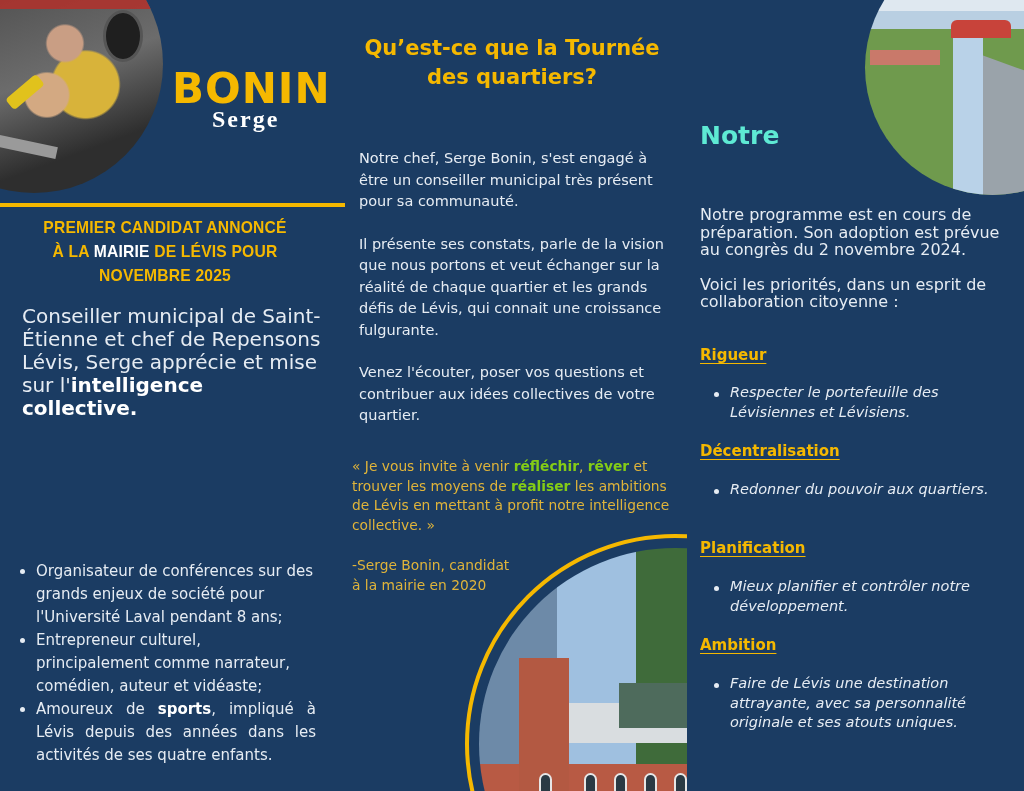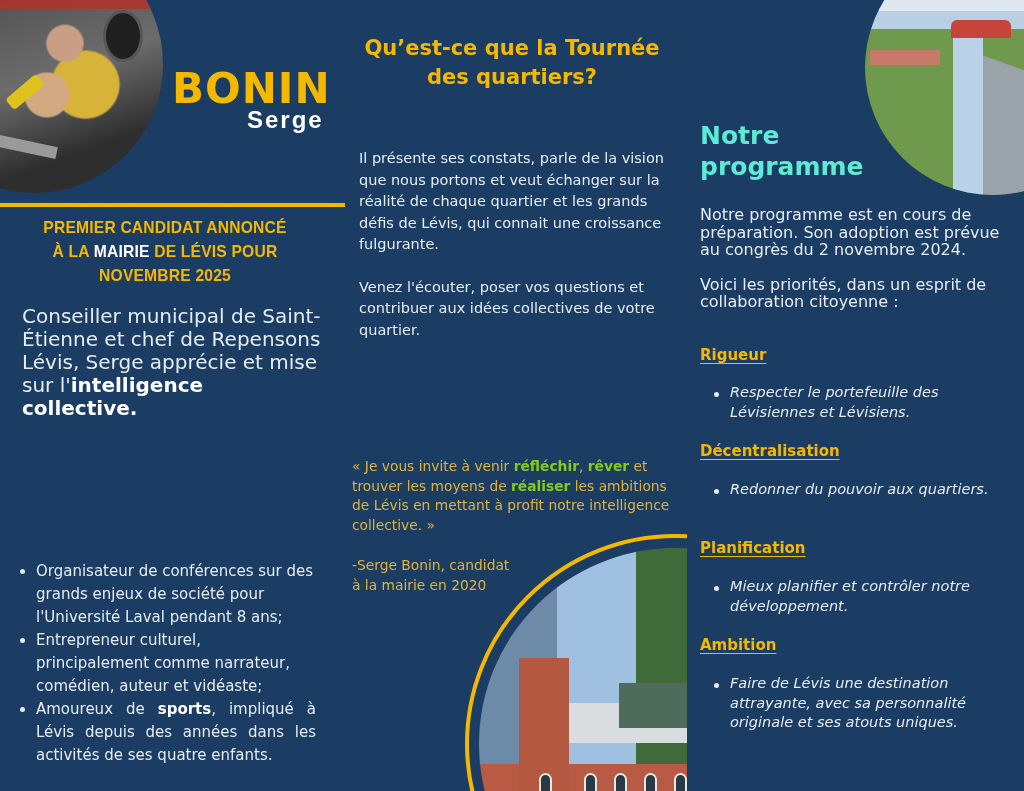--- a/index.html
+++ b/index.html
@@ -31,22 +31,22 @@
     .portrait .bar { position:absolute; left:0; top:180px; width:60%; height:12px; background:#9a9a9a; transform:rotate(12deg); transform-origin:left; }
     .portrait .headset { position:absolute; left:198px; top:75px; width:40px; height:52px; border-radius:50%; background:#1f1f1f; border:3px solid #555; }
     .portrait .mic { position:absolute; left:100px; top:150px; width:40px; height:14px; background:#e1c21c; transform:rotate(-40deg); border-radius:4px; }
     .brand-last {
       position: absolute; left: 172px; top: 64px;
       font-family: "DejaVu Sans", sans-serif; font-weight: bold;
       font-size: 42px; letter-spacing: 1px; color: #f5b800;
     }
     .brand-first {
       position: absolute; left: 212px; top: 106px;
-      font-family: Liberation Sans, sans-serif; font-weight: bold;
-      font-size: 24px; letter-spacing: 2px; color: #ffffff; margin-left: 35px;
+      font-family: Liberation Serif, serif; font-weight: bold;
+      font-size: 24px; letter-spacing: 2px; color: #ffffff;
     }
     .divider {
       position: absolute; left: 0; top: 203px; width: 346px; height: 4px; background: #f5b800;
     }
     .announce {
       position: absolute; left: 0; top: 216px; width: 330px; text-align: center;
       font-family: "Liberation Sans", sans-serif; font-weight: bold;
       font-size: 17px; line-height: 24px; color: #f5b800; letter-spacing: 0.2px;
       transform: scaleX(0.92); transform-origin: center;
     }
@@ -159,20 +159,21 @@
     <li>Organisateur de conférences sur des grands enjeux de société pour l'Université Laval pendant 8 ans;</li>
     <li>Entrepreneur culturel, principalement comme narrateur, comédien, auteur et vidéaste;</li>
     <li class="justify"><span>Amoureux de </span><b>sports</b><span>, impliqué à Lévis depuis des années dans les activités de ses quatre enfants.</span></li>
   </ul>
 </section>
 
 <section id="middle" class="panel">
   <h2 class="mid-title">Qu’est-ce que la Tournée des quartiers?</h2>
 
   <div class="mid-body">
+    <p>Notre chef, Serge Bonin, s'est engagé à être un conseiller municipal très présent pour sa communauté.</p>
     <p>Il présente ses constats, parle de la vision que nous portons et veut échanger sur la réalité de chaque quartier et les grands défis de Lévis, qui connait une croissance fulgurante.</p>
     <p>Venez l'écouter, poser vos questions et contribuer aux idées collectives de votre quartier.</p>
   </div>
 
   <p class="quote"><span>« Je  vous invite à  venir </span><b>réfléchir</b><span>, </span><b>rêver</b><span> et trouver les moyens de </span><b>réaliser</b><span> les ambitions de Lévis en mettant à profit notre intelligence collective. »</span></p>
 
   <div class="signature">
     <div>-Serge Bonin, candidat</div>
     <div>à la mairie en 2020</div>
   </div>
@@ -194,21 +195,20 @@
 <section id="right" class="panel">
   <div class="photo-circle tower-photo">
     <div class="roofs"></div>
     <div class="cupola"></div>
     <div class="shaft"></div>
     <div class="walk"></div>
   </div>
 
   <h2 class="right-title">
     <div>Notre</div>
-    <div>programme</div>
   </h2>
 
   <div class="right-body">
     <p>Notre programme est en cours de préparation. Son adoption est prévue au congrès du 2 novembre 2024.</p>
     <p>Voici les priorités, dans un esprit de collaboration citoyenne :</p>
   </div>
 
   <div class="prio-head" style="top:346px">Rigueur</div>
   <ul class="bullets prio-list" style="top:383px">
     <li>Respecter le portefeuille des Lévisiennes et Lévisiens.</li>

